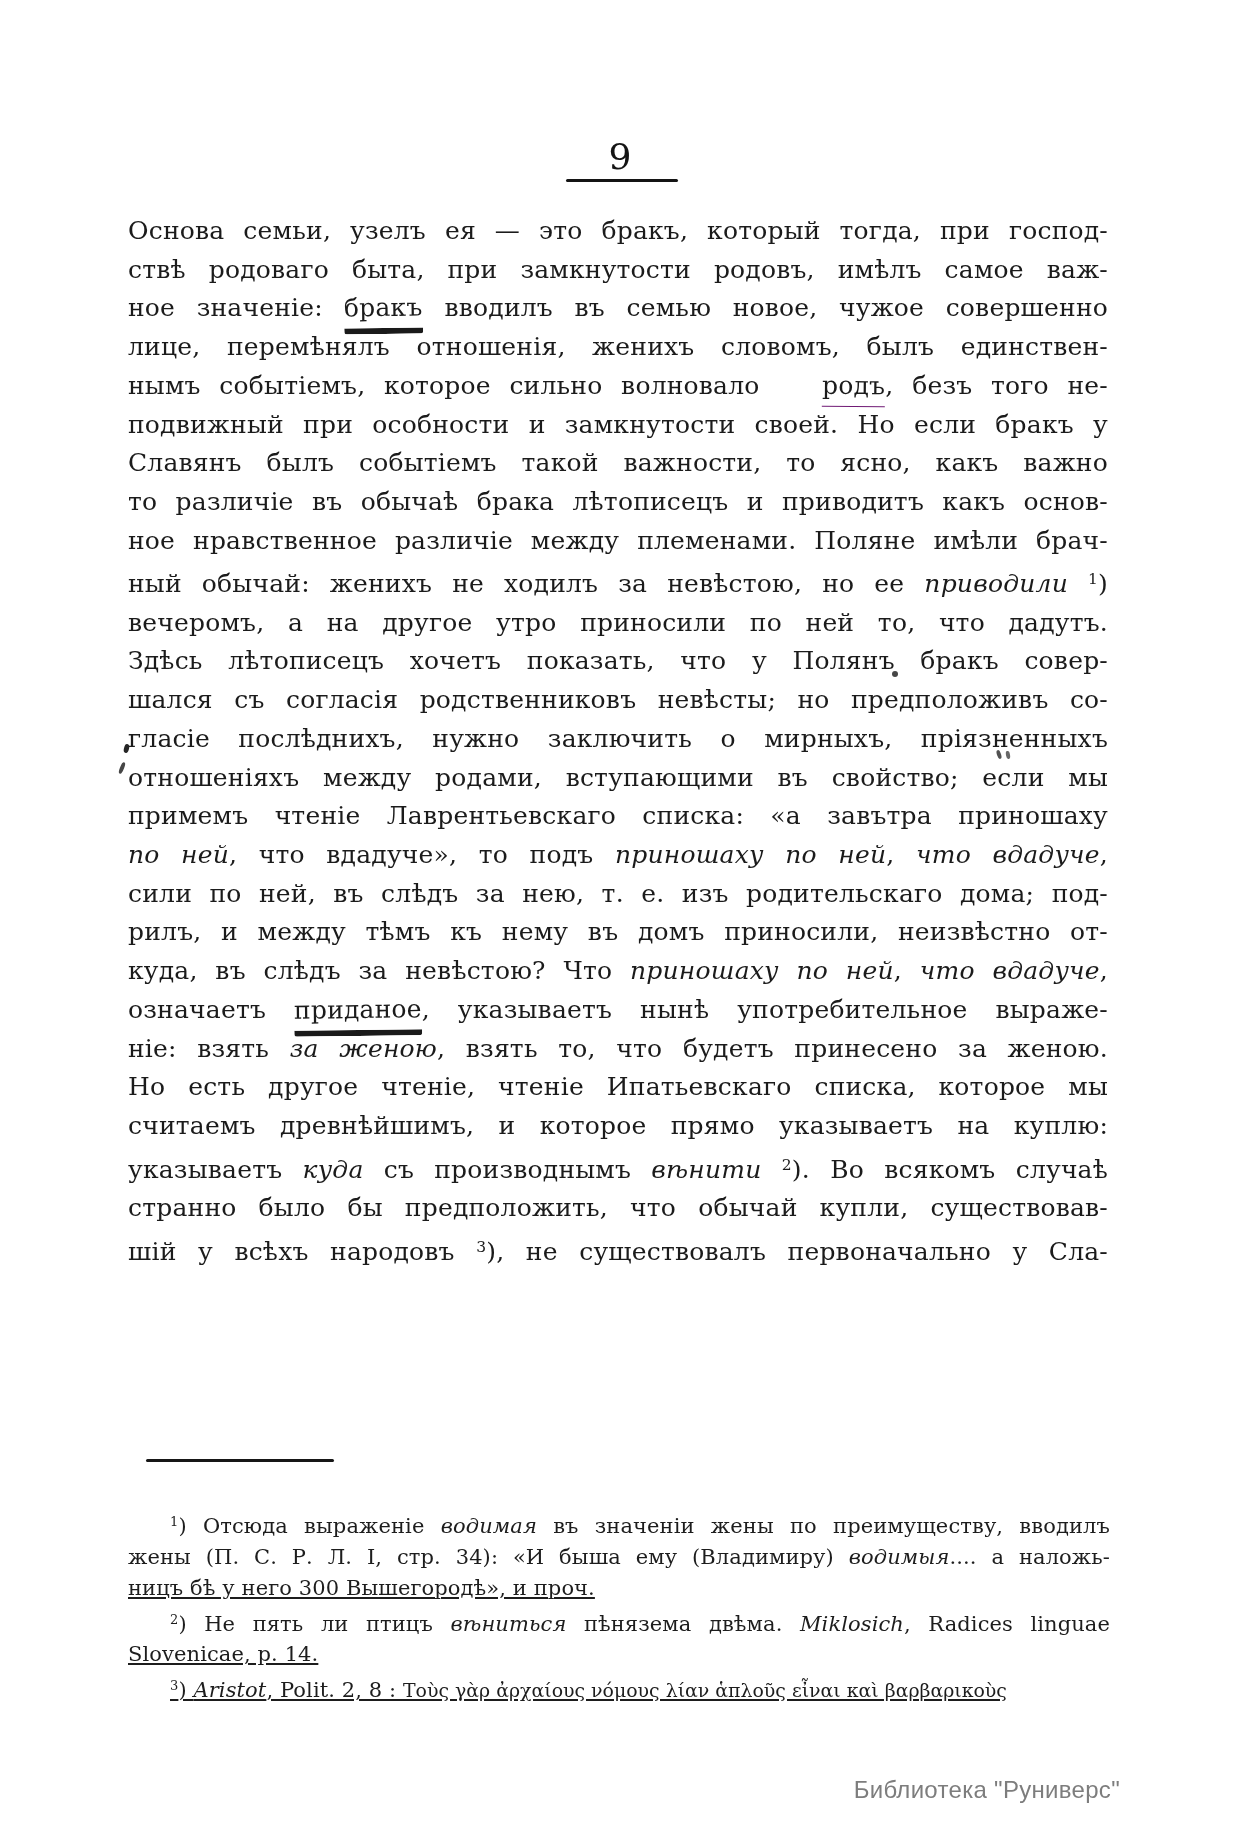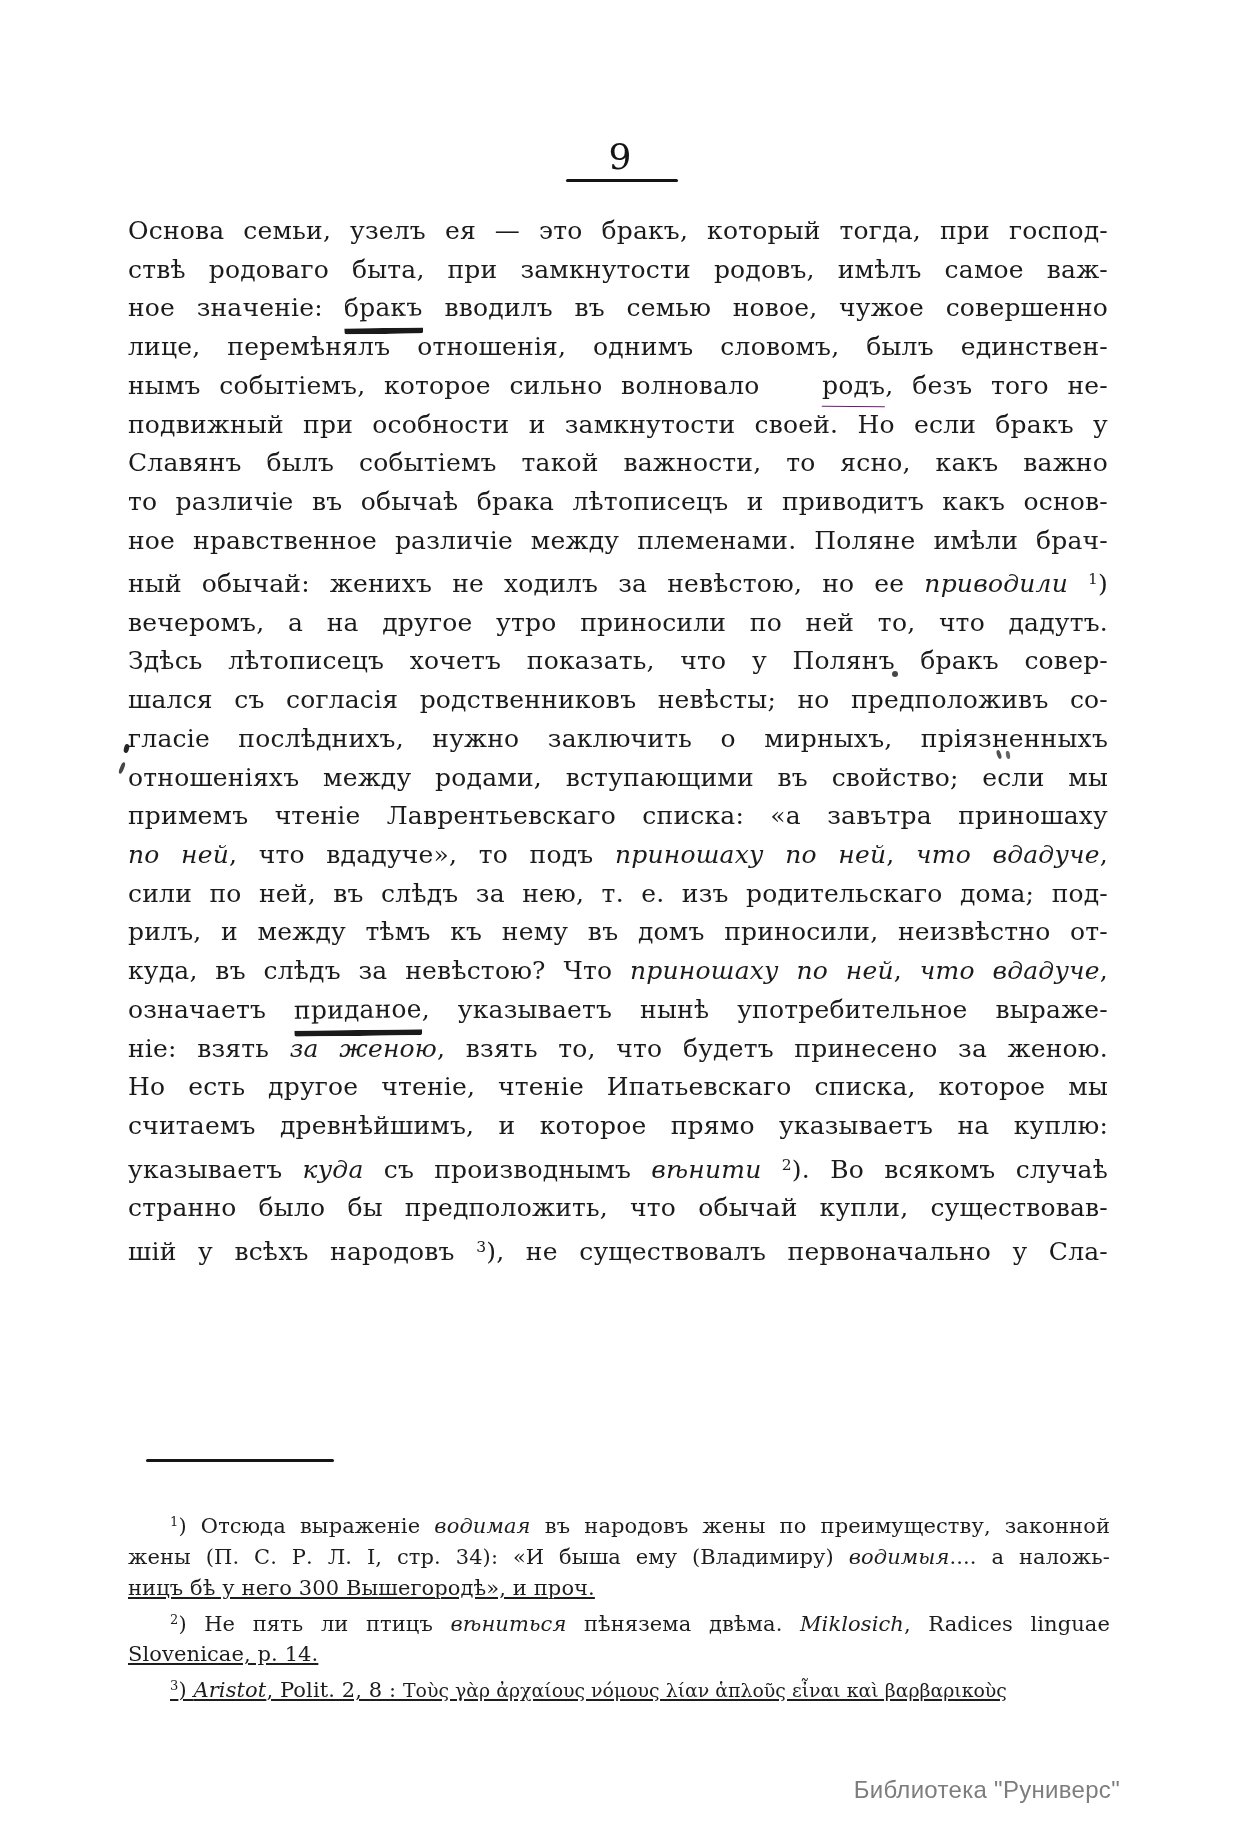--- a/index.html
+++ b/index.html
@@ -91,21 +91,21 @@
 
 <div class="sheet">
 
   <div class="pageno">9</div>
   <div class="pageno-rule"></div>
 
   <div id="main-text" class="main-text">
       <div class="line"><span>Основа семьи, узелъ ея — это бракъ, который тогда, при господ-</span></div>
       <div class="line"><span>ствѣ родоваго быта, при замкнутости родовъ, имѣлъ самое важ-</span></div>
       <div class="line"><span>ное значеніе: </span><span class="u-heavy">бракъ</span><span> вводилъ въ семью новое, чужое совершенно</span></div>
-      <div class="line"><span>лице, перемѣнялъ отношенія, однимъ словомъ, былъ единствен-</span></div>
+      <div class="line"><span>лице, перемѣнялъ отношенія, женихъ словомъ, былъ единствен-</span></div>
       <div class="line"><span>нымъ событіемъ, которое сильно волновало </span><span class="u-light">родъ</span><span>, безъ того не-</span></div>
       <div class="line"><span>подвижный при особности и замкнутости своей. Но если бракъ у</span></div>
       <div class="line"><span>Славянъ былъ событіемъ такой важности, то ясно, какъ важно</span></div>
       <div class="line"><span>то различіе въ обычаѣ брака лѣтописецъ и приводитъ какъ основ-</span></div>
       <div class="line"><span>ное нравственное различіе между племенами. Поляне имѣли брач-</span></div>
       <div class="line"><span>ный обычай: женихъ не ходилъ за невѣстою, но ее </span><span class="it">приводили</span><span> </span><span class="sup">1</span><span>)</span></div>
       <div class="line"><span>вечеромъ, а на другое утро приносили по ней то, что дадутъ.</span></div>
       <div class="line"><span>Здѣсь лѣтописецъ хочетъ показать, что у Полянъ бракъ совер-</span></div>
       <div class="line"><span>шался съ согласія родственниковъ невѣсты; но предположивъ со-</span></div>
       <div class="line"><span>гласіе послѣднихъ, нужно заключить о мирныхъ, пріязненныхъ</span></div>
@@ -119,21 +119,21 @@
       <div class="line"><span>ніе: взять </span><span class="it">за женою</span><span>, взять то, что будетъ принесено за женою.</span></div>
       <div class="line"><span>Но есть другое чтеніе, чтеніе Ипатьевскаго списка, которое мы</span></div>
       <div class="line"><span>считаемъ древнѣйшимъ, и которое прямо указываетъ на куплю:</span></div>
       <div class="line"><span>указываетъ </span><span class="it">куда</span><span> съ производнымъ </span><span class="it">вѣнити</span><span> </span><span class="sup">2</span><span>). Во всякомъ случаѣ</span></div>
       <div class="line"><span>странно было бы предположить, что обычай купли, существовав-</span></div>
       <div class="line"><span>шій у всѣхъ народовъ </span><span class="sup">3</span><span>), не существовалъ первоначально у Сла-</span></div>
     </div>
 
   <div class="fn-rule"></div>
   <div id="footnotes" class="footnotes">
-      <div class="fline indent"><span class="sup">1</span><span>) Отсюда выраженіе </span><span class="it">водимая</span><span> въ народовъ жены по преимуществу, законной</span></div>
+      <div class="fline indent"><span class="sup">1</span><span>) Отсюда выраженіе </span><span class="it">водимая</span><span> въ значеніи жены по преимуществу, вводилъ</span></div>
       <div class="fline"><span>жены (П. С. Р. Л. I, стр. 34): «И быша ему (Владимиру) </span><span class="it">водимыя</span><span>.... а наложь-</span></div>
       <div class="fline no-just"><span>ницъ бѣ у него 300 Вышегородѣ», и проч.</span></div>
       <div class="fline indent"><span class="sup">2</span><span>) Не пять ли птицъ </span><span class="it">вѣниться</span><span> пѣнязема двѣма. </span><span class="it">Miklosich</span><span>, Radices linguae</span></div>
       <div class="fline no-just"><span>Slovenicae, p. 14.</span></div>
       <div class="fline indent no-just"><span class="sup">3</span><span>) </span><span class="it">Aristot</span><span>, Polit. 2, 8 : </span><span class="greek">Τοὺς γὰρ ἀρχαίους νόμους λίαν ἁπλοῦς εἶναι καὶ βαρβαρικοὺς</span></div>
     </div>
 
   <div class="pencil-mark pm-1"></div>
   <div class="pencil-mark pm-2"></div>
   <div class="pencil-mark pm-3"></div>

